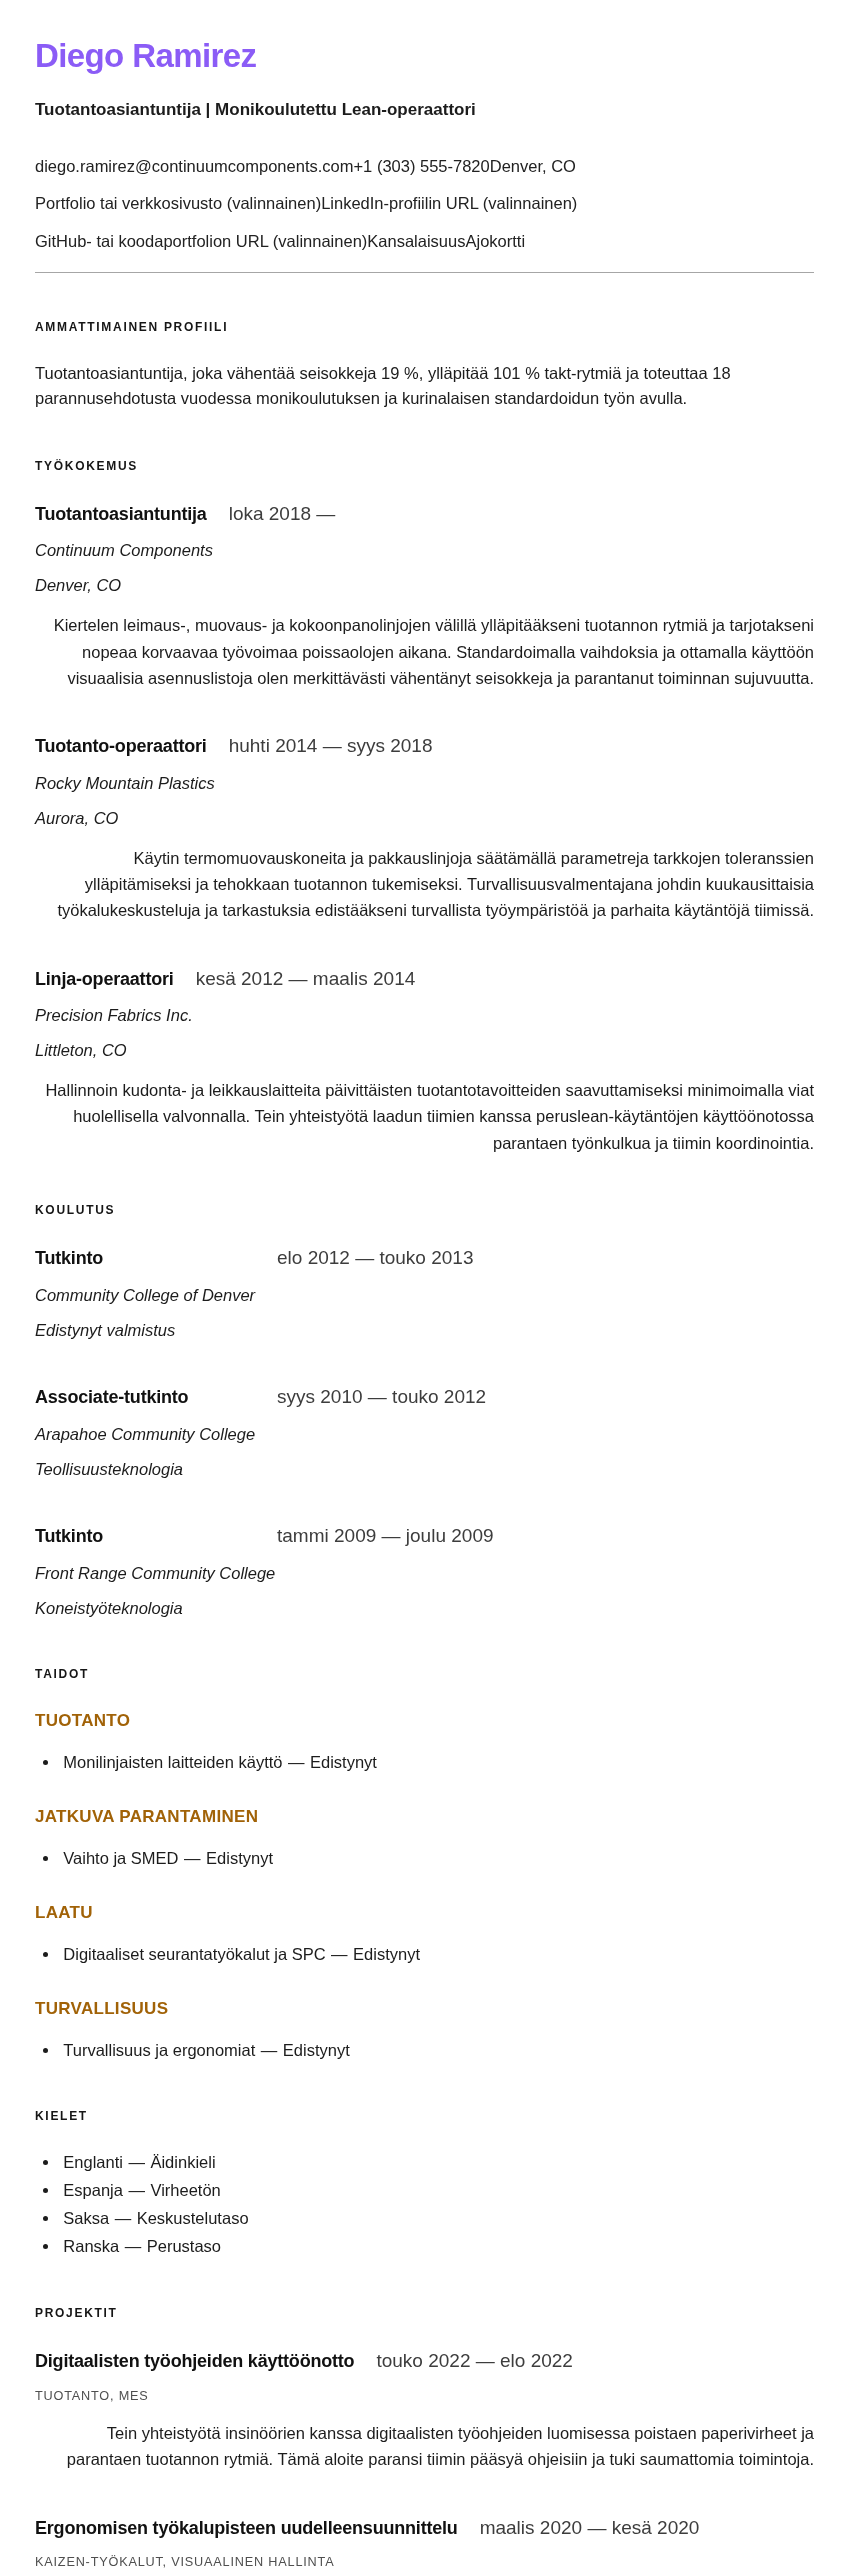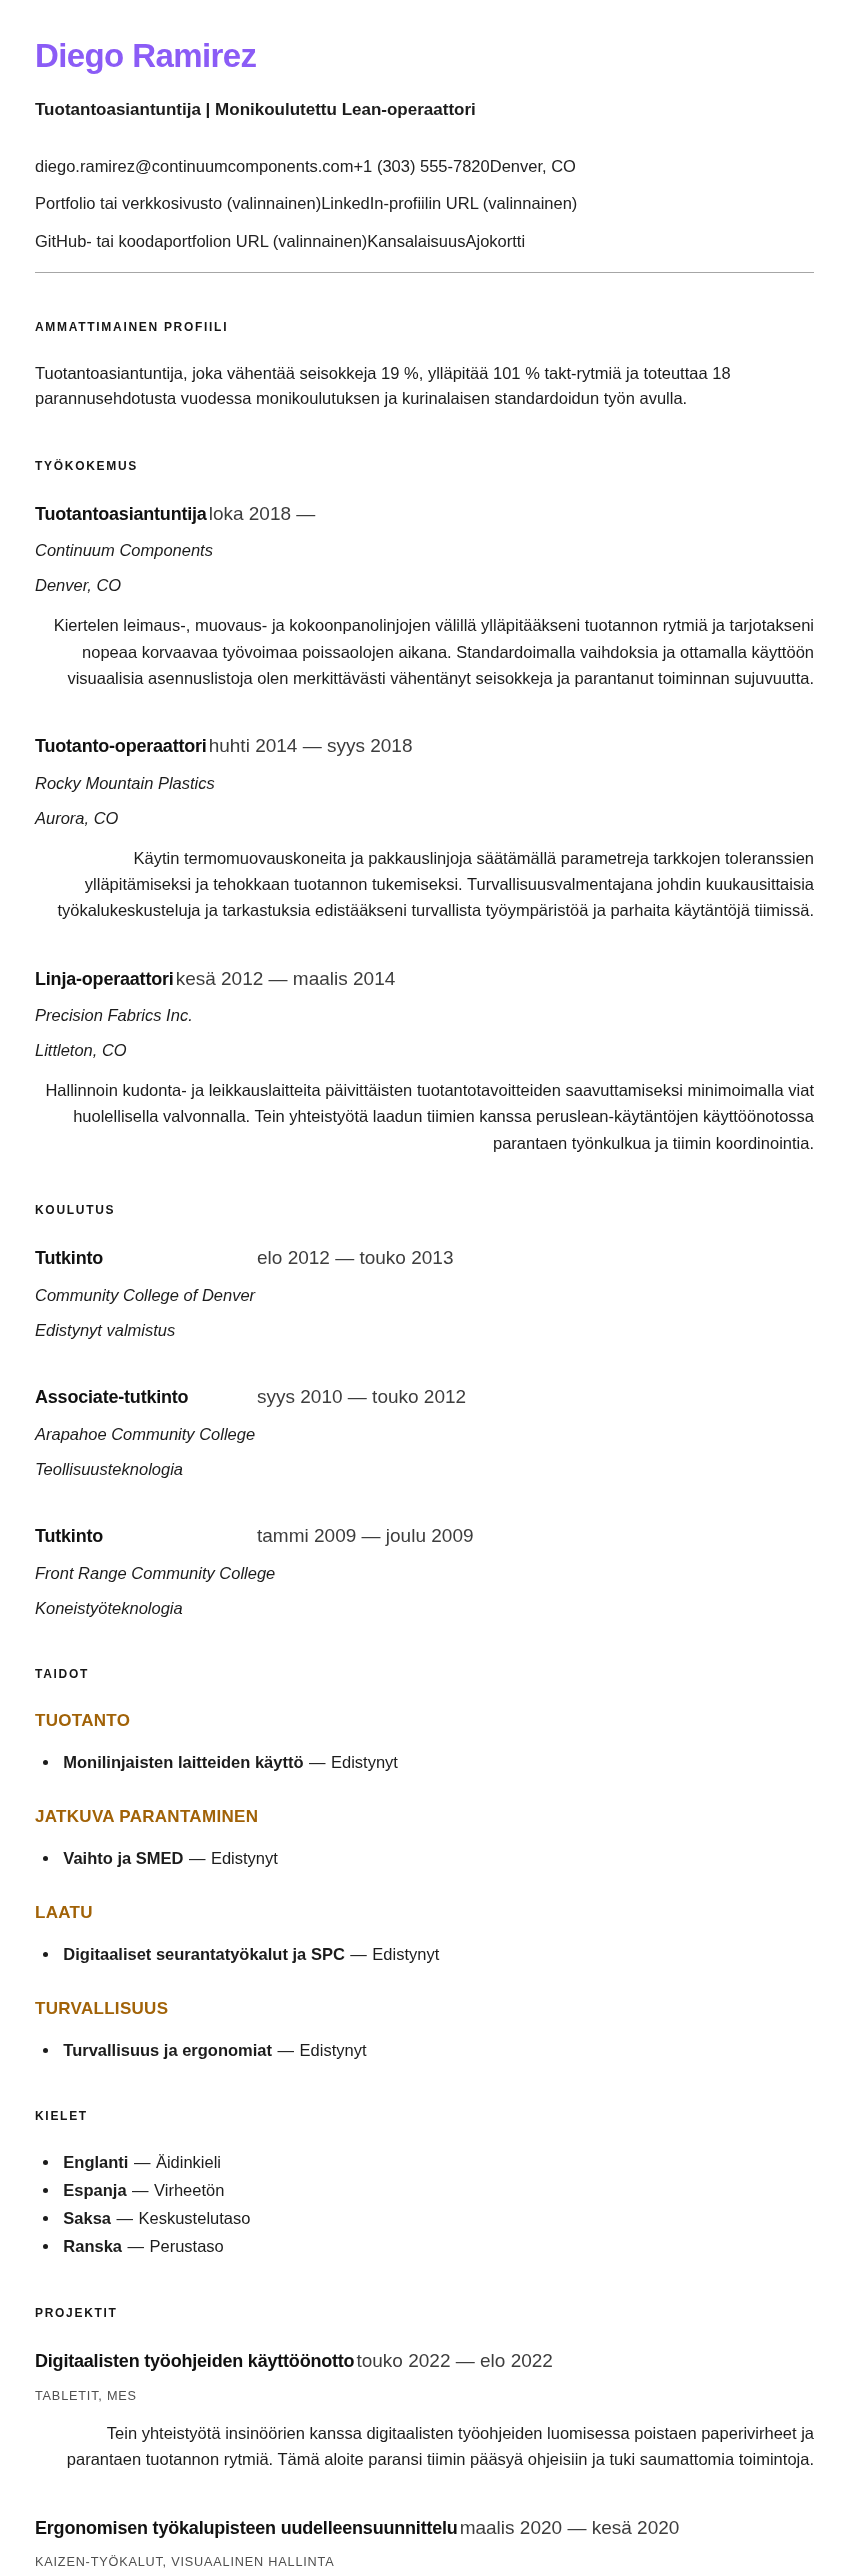--- a/index.html
+++ b/index.html
@@ -38,21 +38,21 @@
     font-weight: 700;
     letter-spacing: 1.7px;
     color: #161616;
     margin: 0 0 25px 0;
   }
   .profile-text { margin: 0; max-width: 787px; line-height: 1.55; }
 
   
   .entry { margin-bottom: 41px; }
   .entry:last-child { margin-bottom: 0; }
-  .entry-head { display: flex; align-items: baseline; gap: 2px; }
+  .entry-head { display: flex; align-items: baseline; gap: 22px; }
   .entry-title {
     font-size: 18px;
     font-weight: 700;
     letter-spacing: -0.2px;
     margin: 0;
     color: #111;
   }
   .edu .entry-title { min-width: 220px; }
   .entry-date { font-size: 19px; color: #3d3d3d; font-weight: 400; }
   .entry-line { margin: 10px 0 0 0; font-style: italic; }
@@ -71,21 +71,21 @@
     font-size: 17px;
     font-weight: 700;
     letter-spacing: 0.3px;
     margin: 0 0 16.5px 0;
     color: #a16207;
   }
   ul.dot-list { margin: 0; padding-left: 25px; list-style: disc; }
   ul.dot-list li { margin-bottom: 3.3px; padding-left: 3.3px; }
   ul.dot-list li:last-child { margin-bottom: 0; }
   .lang-list li { margin-bottom: 4.4px; }
-  .b { font-weight: 700; }
+  .b { font-weight: 400; }
   .sep { margin: 0 5.5px; }
 </style>
 </head>
 <body>
 
 <main class="page">
 
   <header>
     <h1 class="person-name">Diego Ramirez</h1>
     <p class="headline">Tuotantoasiantuntija | Monikoulutettu Lean-operaattori</p>
@@ -212,21 +212,21 @@
   </section>
 
   <section>
     <h2 class="section-title">PROJEKTIT</h2>
 
     <article class="entry">
       <div class="entry-head">
         <h3 class="entry-title">Digitaalisten työohjeiden käyttöönotto</h3>
         <span class="entry-date">touko 2022 — elo 2022</span>
       </div>
-      <p class="entry-tags">TABLETIT, MES</p>
+      <p class="entry-tags">TUOTANTO, MES</p>
       <p class="entry-desc">Tein yhteistyötä insinöörien kanssa digitaalisten työohjeiden luomisessa poistaen paperivirheet ja parantaen tuotannon rytmiä. Tämä aloite paransi tiimin pääsyä ohjeisiin ja tuki saumattomia toimintoja.</p>
     </article>
 
     <article class="entry">
       <div class="entry-head">
         <h3 class="entry-title">Ergonomisen työkalupisteen uudelleensuunnittelu</h3>
         <span class="entry-date">maalis 2020 — kesä 2020</span>
       </div>
       <p class="entry-tags">KAIZEN-TYÖKALUT, VISUAALINEN HALLINTA</p>
 

